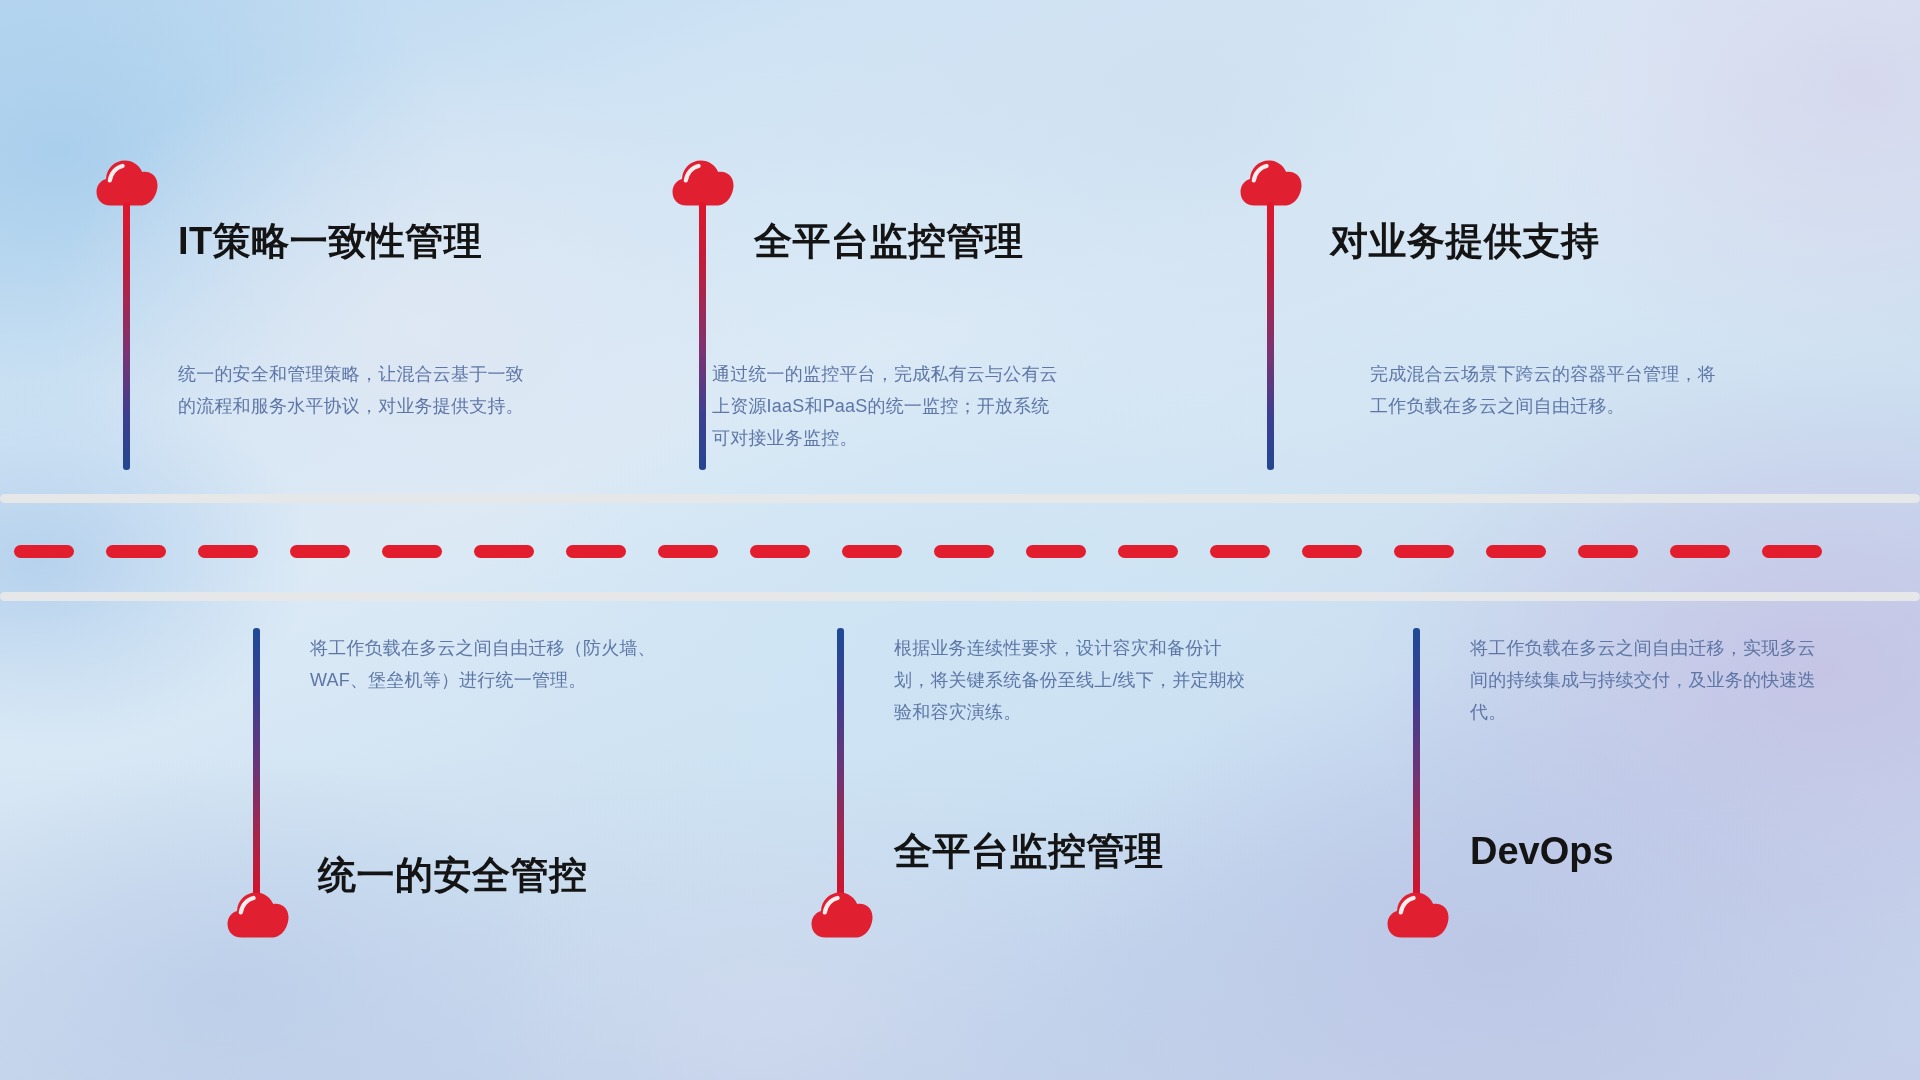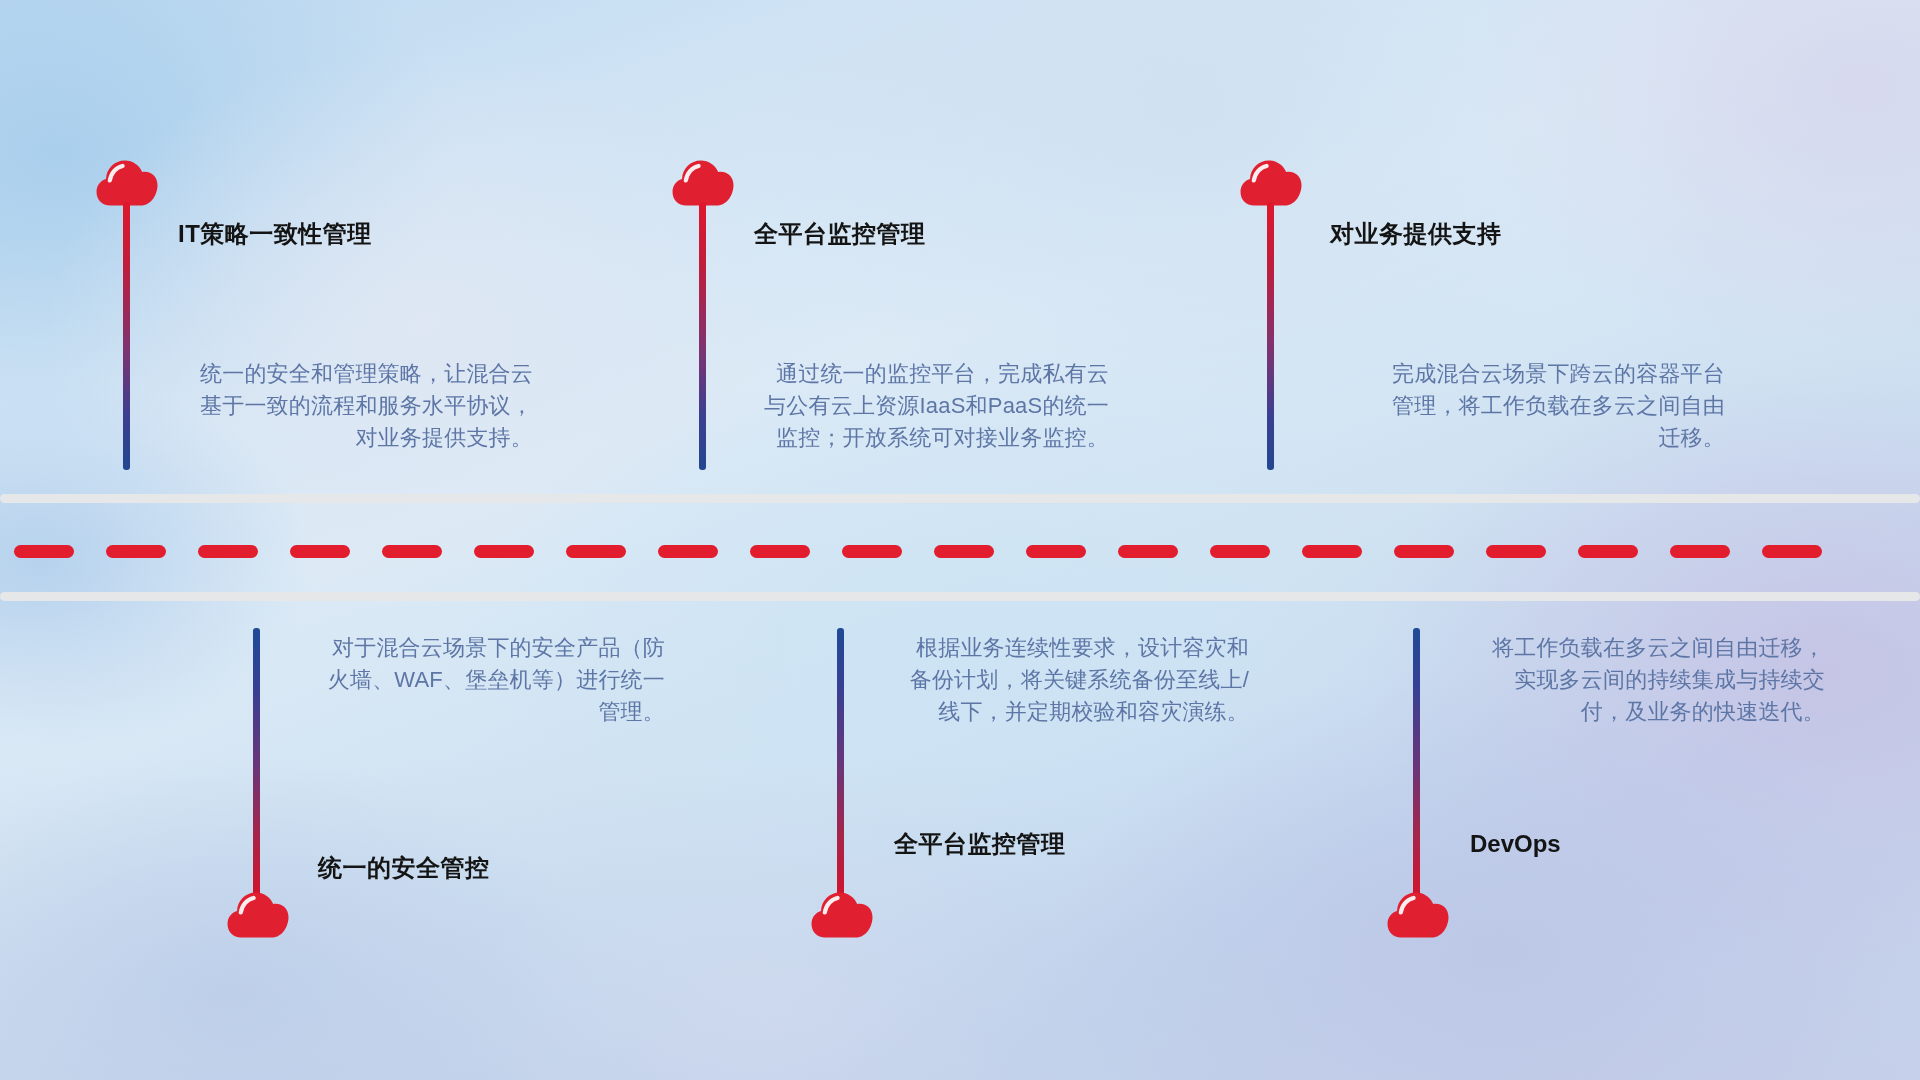--- a/index.html
+++ b/index.html
@@ -41,27 +41,27 @@
   
   .cloud{position:relative;width:62px;height:46px;}
   .cloud svg{display:block;width:62px;height:46px;}
 
   
   .stem{width:7px;border-radius:3px;}
   .stem-down{background:linear-gradient(to bottom,#e0172c 0%,#c01d3c 24%,#7b3472 56%,#3b3f90 80%,#24478f 100%);}
   .stem-up{background:linear-gradient(to bottom,#1f4a96 0%,#374094 22%,#6b3578 52%,#a82449 78%,#d2132c 100%);}
 
   .title{
-    font-size:24px;font-weight:bold;color:#141414;
+    font-size:38px;font-weight:bold;color:#141414;
     letter-spacing:.5px;white-space:nowrap;line-height:1;
   }
   .title-en{letter-spacing:0;text-align:right;}
   .body{
-    font-size:22px;line-height:32px;color:#5d76a6;
-    width:355px;letter-spacing:.2px;text-align:right;
+    font-size:18px;line-height:32px;color:#5d76a6;
+    width:355px;letter-spacing:.2px;
   }
 </style>
 </head>
 <body>
 
 <div class="bg bg-base"></div>
 <div class="bg bg-g1"></div>
 <div class="bg bg-g2"></div>
 <div class="bg bg-g3"></div>
 <div class="bg bg-g4"></div>
@@ -113,21 +113,21 @@
 <div class="col" style="left:672px;top:160px;">
   <div class="cloud">
     <svg viewBox="0 0 62 46">
       <path d="M14.5 45.5 C5.6 45.5 0.5 39.6 0.5 31.8 C0.5 25.6 4.3 20.6 10.0 18.9 C10.6 8.4 18.6 0.5 28.8 0.5 C36.6 0.5 43.3 5.2 46.2 12.0 C47.0 11.9 47.8 11.8 48.6 11.8 C56.2 11.8 61.5 17.6 61.5 25.2 C61.5 33.9 55.7 45.5 44.6 45.5 Z" fill="#e02030"></path>
       <path d="M13.8 20.5 C15.0 13.0 20.2 7.3 26.6 6.0" stroke="#ffffff" stroke-width="4.2" stroke-linecap="round" fill="none" opacity="0.92"></path>
     </svg>
   </div>
 </div>
 <div class="col stem stem-down" style="left:699px;top:202px;height:268px;"></div>
 <div class="col title" style="left:754px;top:222px;">全平台监控管理</div>
-<div class="col body" style="left:754px;top:358px;">通过统一的监控平台，完成私有云与公有云上资源IaaS和PaaS的统一监控；开放系统可对接业务监控。</div>
+<div class="col body" style="left:712px;top:358px;">通过统一的监控平台，完成私有云与公有云上资源IaaS和PaaS的统一监控；开放系统可对接业务监控。</div>
 
 <div class="col" style="left:1240px;top:160px;">
   <div class="cloud">
     <svg viewBox="0 0 62 46">
       <path d="M14.5 45.5 C5.6 45.5 0.5 39.6 0.5 31.8 C0.5 25.6 4.3 20.6 10.0 18.9 C10.6 8.4 18.6 0.5 28.8 0.5 C36.6 0.5 43.3 5.2 46.2 12.0 C47.0 11.9 47.8 11.8 48.6 11.8 C56.2 11.8 61.5 17.6 61.5 25.2 C61.5 33.9 55.7 45.5 44.6 45.5 Z" fill="#e02030"></path>
       <path d="M13.8 20.5 C15.0 13.0 20.2 7.3 26.6 6.0" stroke="#ffffff" stroke-width="4.2" stroke-linecap="round" fill="none" opacity="0.92"></path>
     </svg>
   </div>
 </div>
 <div class="col stem stem-down" style="left:1267px;top:202px;height:268px;"></div>
@@ -136,21 +136,21 @@
 
 <div class="col stem stem-up" style="left:253px;top:628px;height:268px;"></div>
 <div class="col" style="left:227px;top:892px;">
   <div class="cloud">
     <svg viewBox="0 0 62 46">
       <path d="M14.5 45.5 C5.6 45.5 0.5 39.6 0.5 31.8 C0.5 25.6 4.3 20.6 10.0 18.9 C10.6 8.4 18.6 0.5 28.8 0.5 C36.6 0.5 43.3 5.2 46.2 12.0 C47.0 11.9 47.8 11.8 48.6 11.8 C56.2 11.8 61.5 17.6 61.5 25.2 C61.5 33.9 55.7 45.5 44.6 45.5 Z" fill="#e02030"></path>
       <path d="M13.8 20.5 C15.0 13.0 20.2 7.3 26.6 6.0" stroke="#ffffff" stroke-width="4.2" stroke-linecap="round" fill="none" opacity="0.92"></path>
     </svg>
   </div>
 </div>
-<div class="col body" style="left:310px;top:632px;">对于混合云场景下的安全产品（防火墙、WAF、堡垒机等）进行统一管理。</div>
+<div class="col body" style="left:310px;top:632px;">将工作负载在多云之间自由迁移（防火墙、WAF、堡垒机等）进行统一管理。</div>
 <div class="col title" style="left:318px;top:856px;">统一的安全管控</div>
 
 <div class="col stem stem-up" style="left:837px;top:628px;height:268px;"></div>
 <div class="col" style="left:811px;top:892px;">
   <div class="cloud">
     <svg viewBox="0 0 62 46">
       <path d="M14.5 45.5 C5.6 45.5 0.5 39.6 0.5 31.8 C0.5 25.6 4.3 20.6 10.0 18.9 C10.6 8.4 18.6 0.5 28.8 0.5 C36.6 0.5 43.3 5.2 46.2 12.0 C47.0 11.9 47.8 11.8 48.6 11.8 C56.2 11.8 61.5 17.6 61.5 25.2 C61.5 33.9 55.7 45.5 44.6 45.5 Z" fill="#e02030"></path>
       <path d="M13.8 20.5 C15.0 13.0 20.2 7.3 26.6 6.0" stroke="#ffffff" stroke-width="4.2" stroke-linecap="round" fill="none" opacity="0.92"></path>
     </svg>
   </div>

